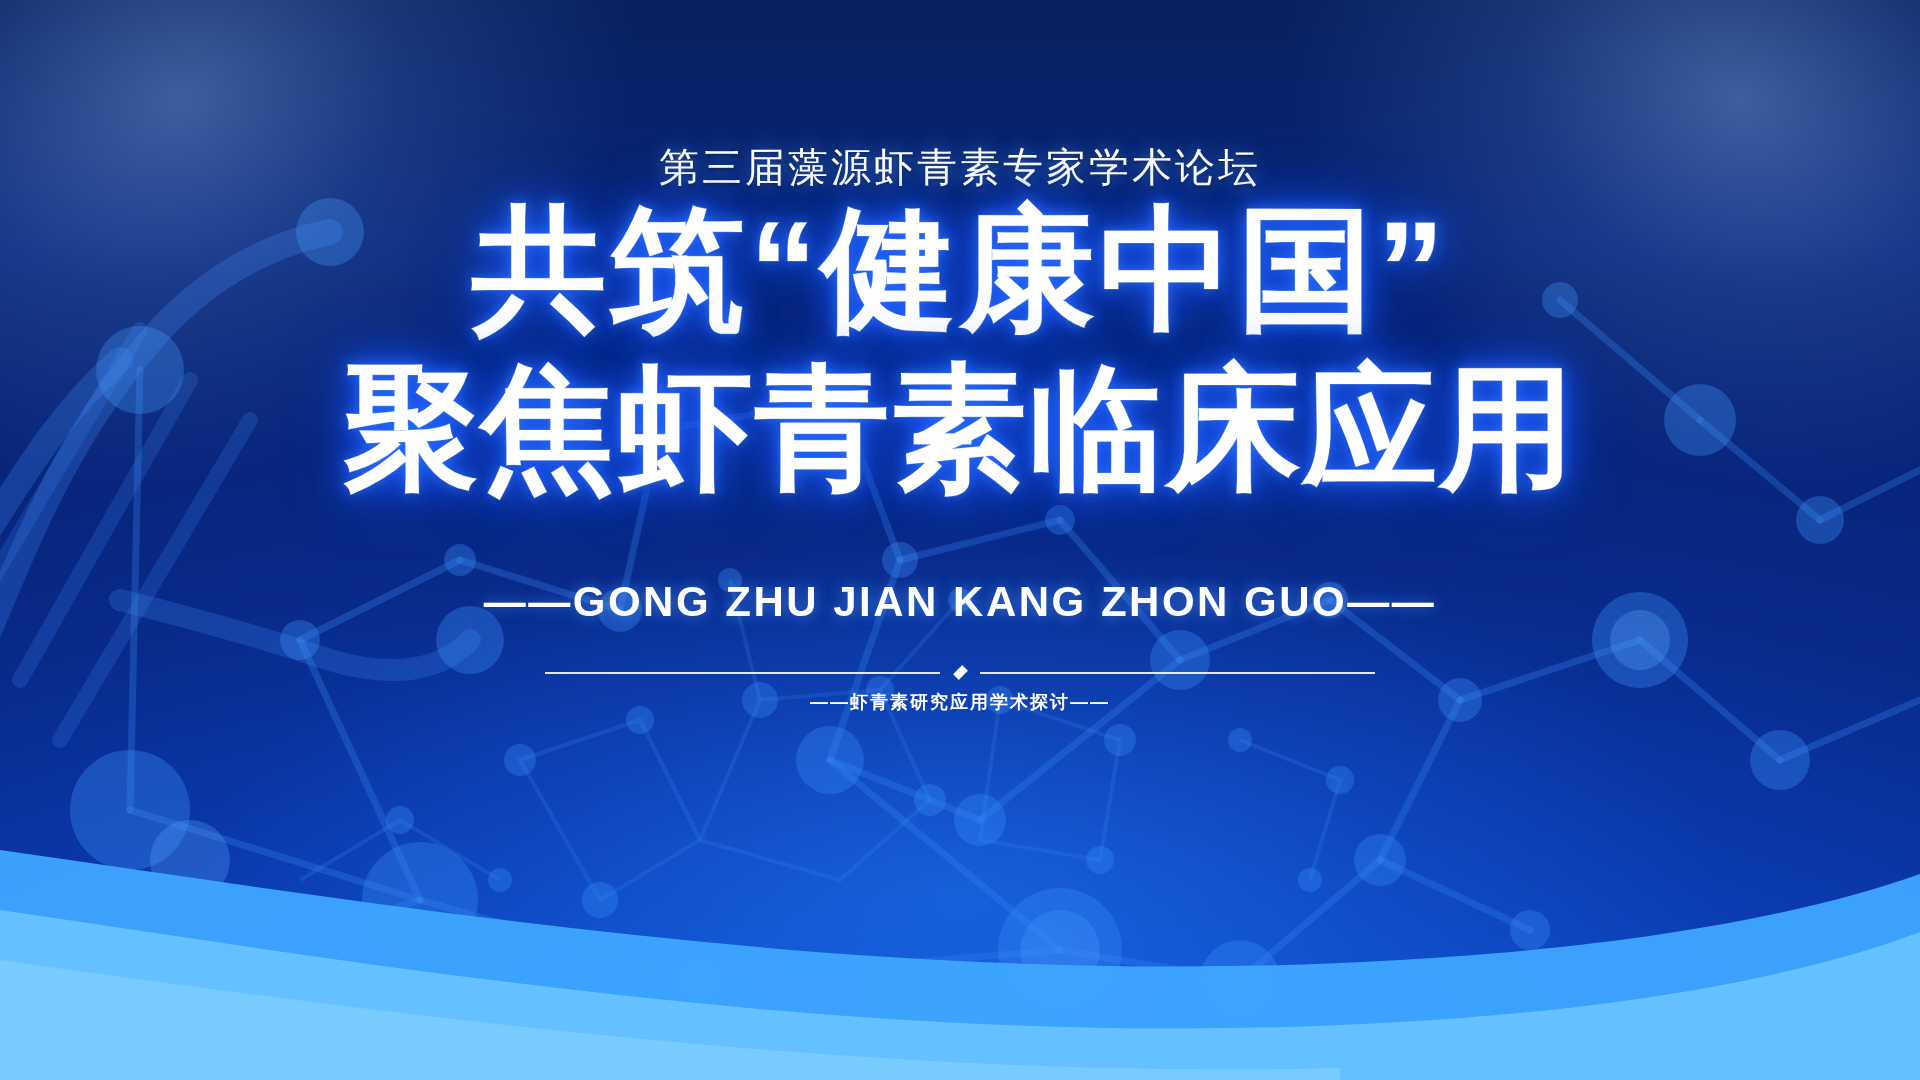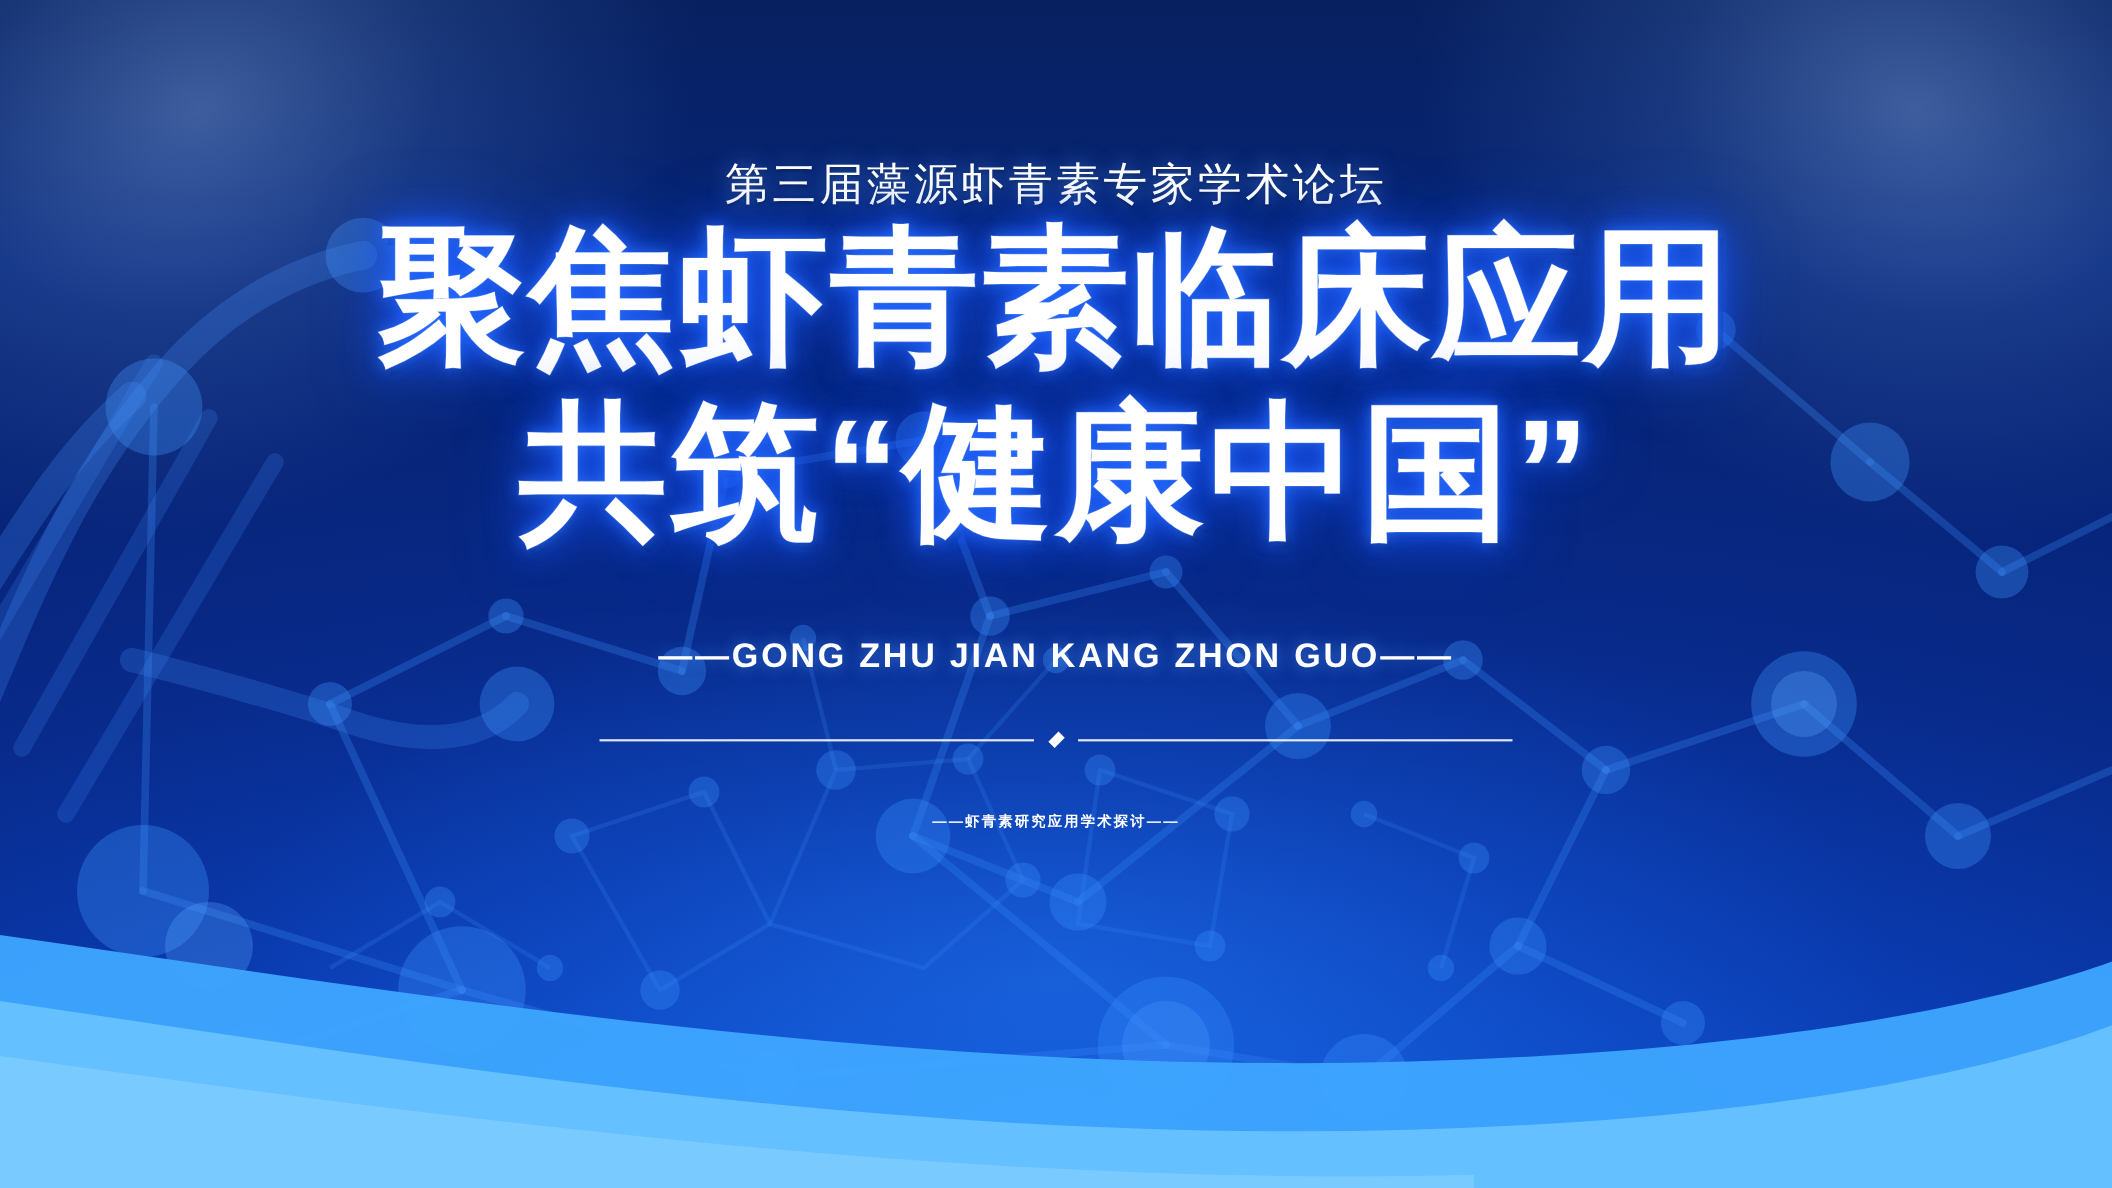--- a/index.html
+++ b/index.html
@@ -103,21 +103,21 @@
     -webkit-text-stroke: 1px rgba(255,255,255,0.2);
   }
   .title-line.l2 {
     letter-spacing: 4px;
   }
 
   .pinyin {
     position: absolute;
     top: 578px;
     left: 0; right: 0;
-    font-size: 31px;
+    font-size: 42px;
     font-weight: 700;
     letter-spacing: 2.5px;
     color: #ffffff;
     text-shadow: 0 0 14px rgba(90,160,255,0.6);
   }
 
   .divider {
     position: absolute;
     top: 666px;
     left: 50%;
@@ -140,25 +140,24 @@
     width: 13px; height: 13px;
     margin-left: -6.5px;
     background: #ffffff;
     transform: rotate(45deg) scaleX(0.62);
   }
 
   .subnote {
     position: absolute;
     top: 690px;
     left: 0; right: 0;
-    font-size: 13px;
+    font-size: 18px;
     font-weight: 700;
     letter-spacing: 2px;
     color: #ffffff;
-    margin-top: 48px;
   }
 
   .fineprint {
     position: absolute;
     top: 710px;
     left: 50%;
     width: 560px;
     margin-left: -280px;
     font-size: 10.5px;
     line-height: 1.45;
@@ -297,22 +296,22 @@
     <path d="M 0 190 C 420 250, 900 330, 1400 300 C 1650 286, 1820 250, 1920 214 L 1920 420 L 0 420 Z" fill="#3ea6ff" fill-opacity="0.95"></path>
     <path d="M 0 250 C 420 312, 900 392, 1400 362 C 1650 348, 1820 310, 1920 272 L 1920 420 L 0 420 Z" fill="#66c2ff" fill-opacity="0.95"></path>
     <path d="M 0 300 C 400 356, 880 420, 1340 408 L 1340 420 L 0 420 Z" fill="#7ccdff" fill-opacity="0.85"></path>
   </svg>
 
   <div class="content">
 
     <div class="eyebrow">第三届藻源虾青素专家学术论坛</div>
 
     <div class="title-wrap">
+      <div class="title-line l2">共筑“健康中国”</div>
       <div class="title-line l1">聚焦虾青素临床应用</div>
-      <div class="title-line l2">共筑“健康中国”</div>
     </div>
 
     <div class="pinyin">——GONG ZHU JIAN KANG ZHON GUO——</div>
 
     <div class="divider">
       <span class="rule left"></span>
       <span class="diamond"></span>
       <span class="rule right"></span>
     </div>
 

